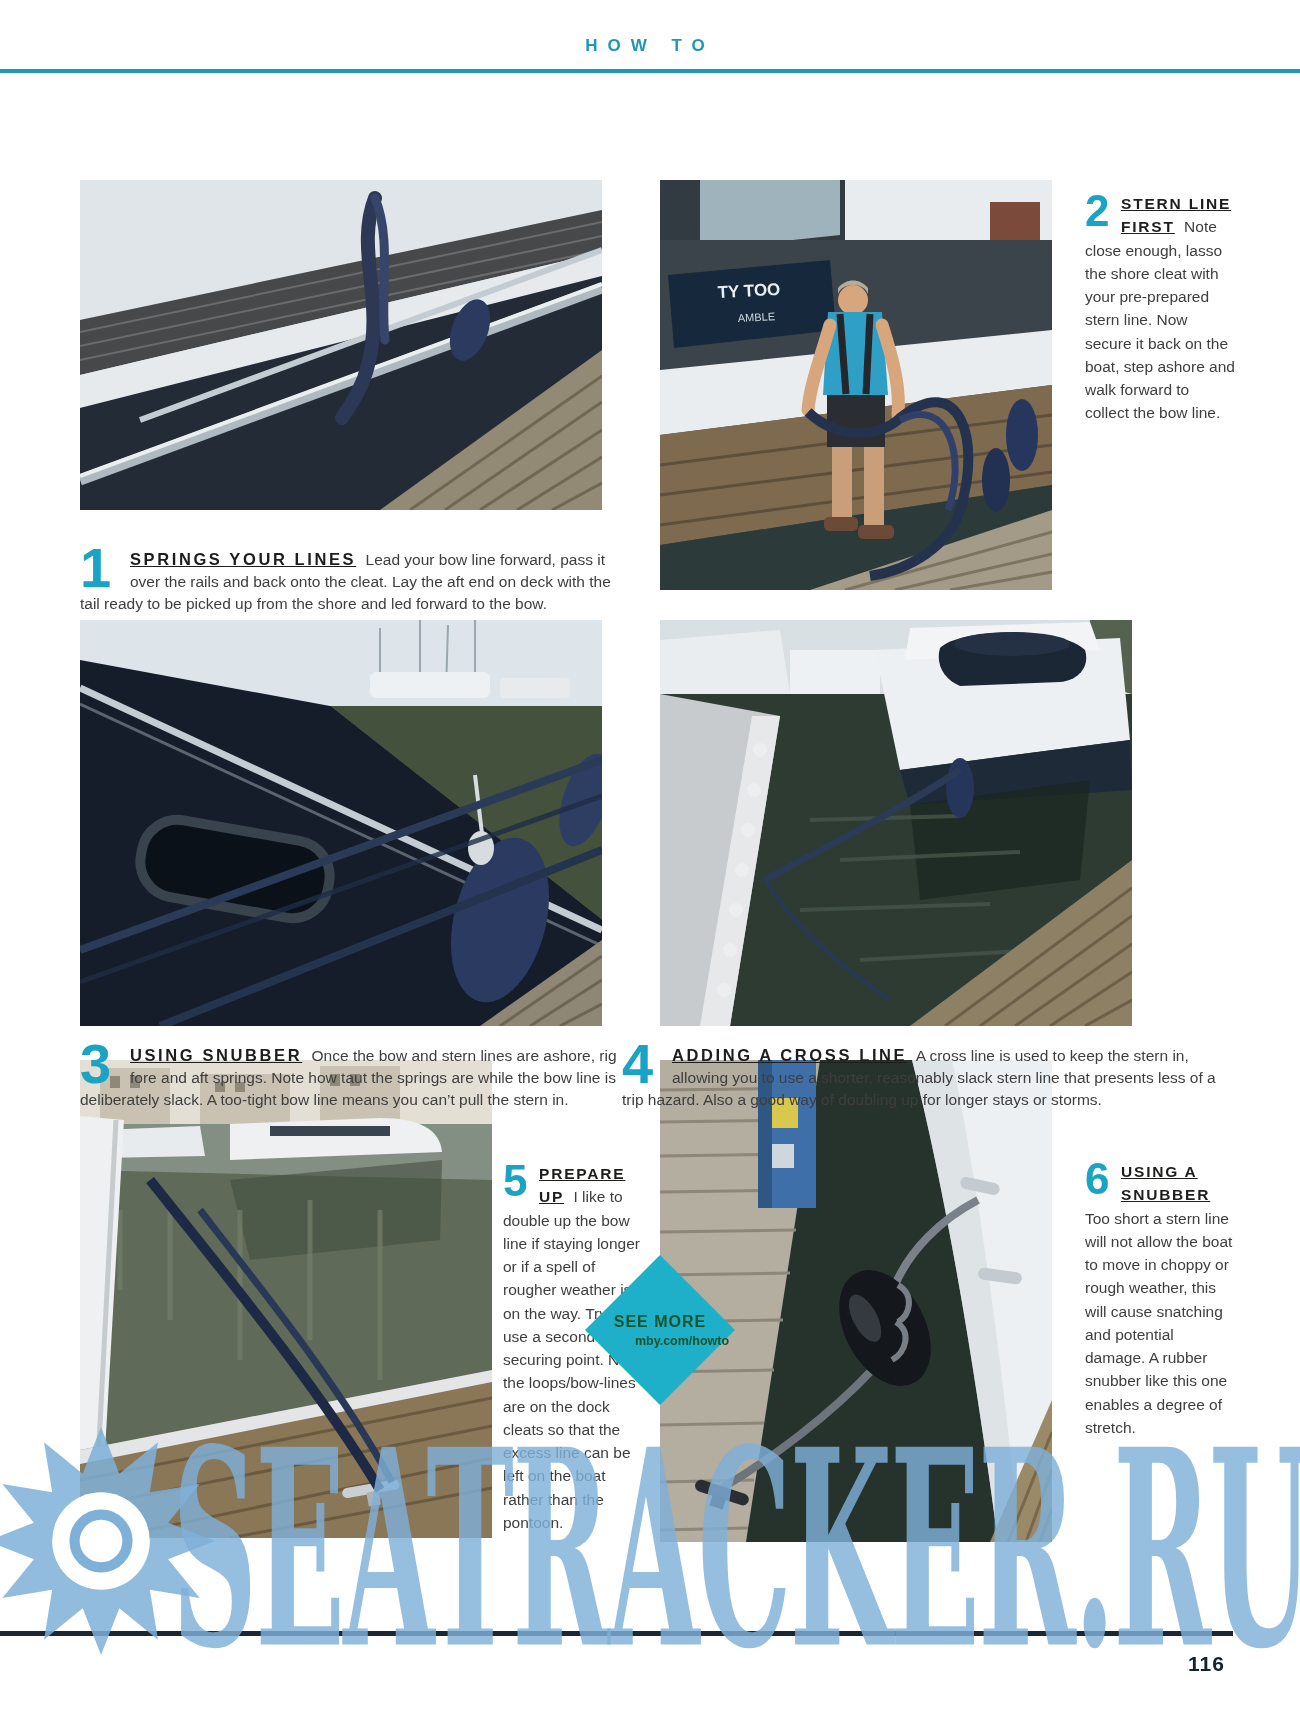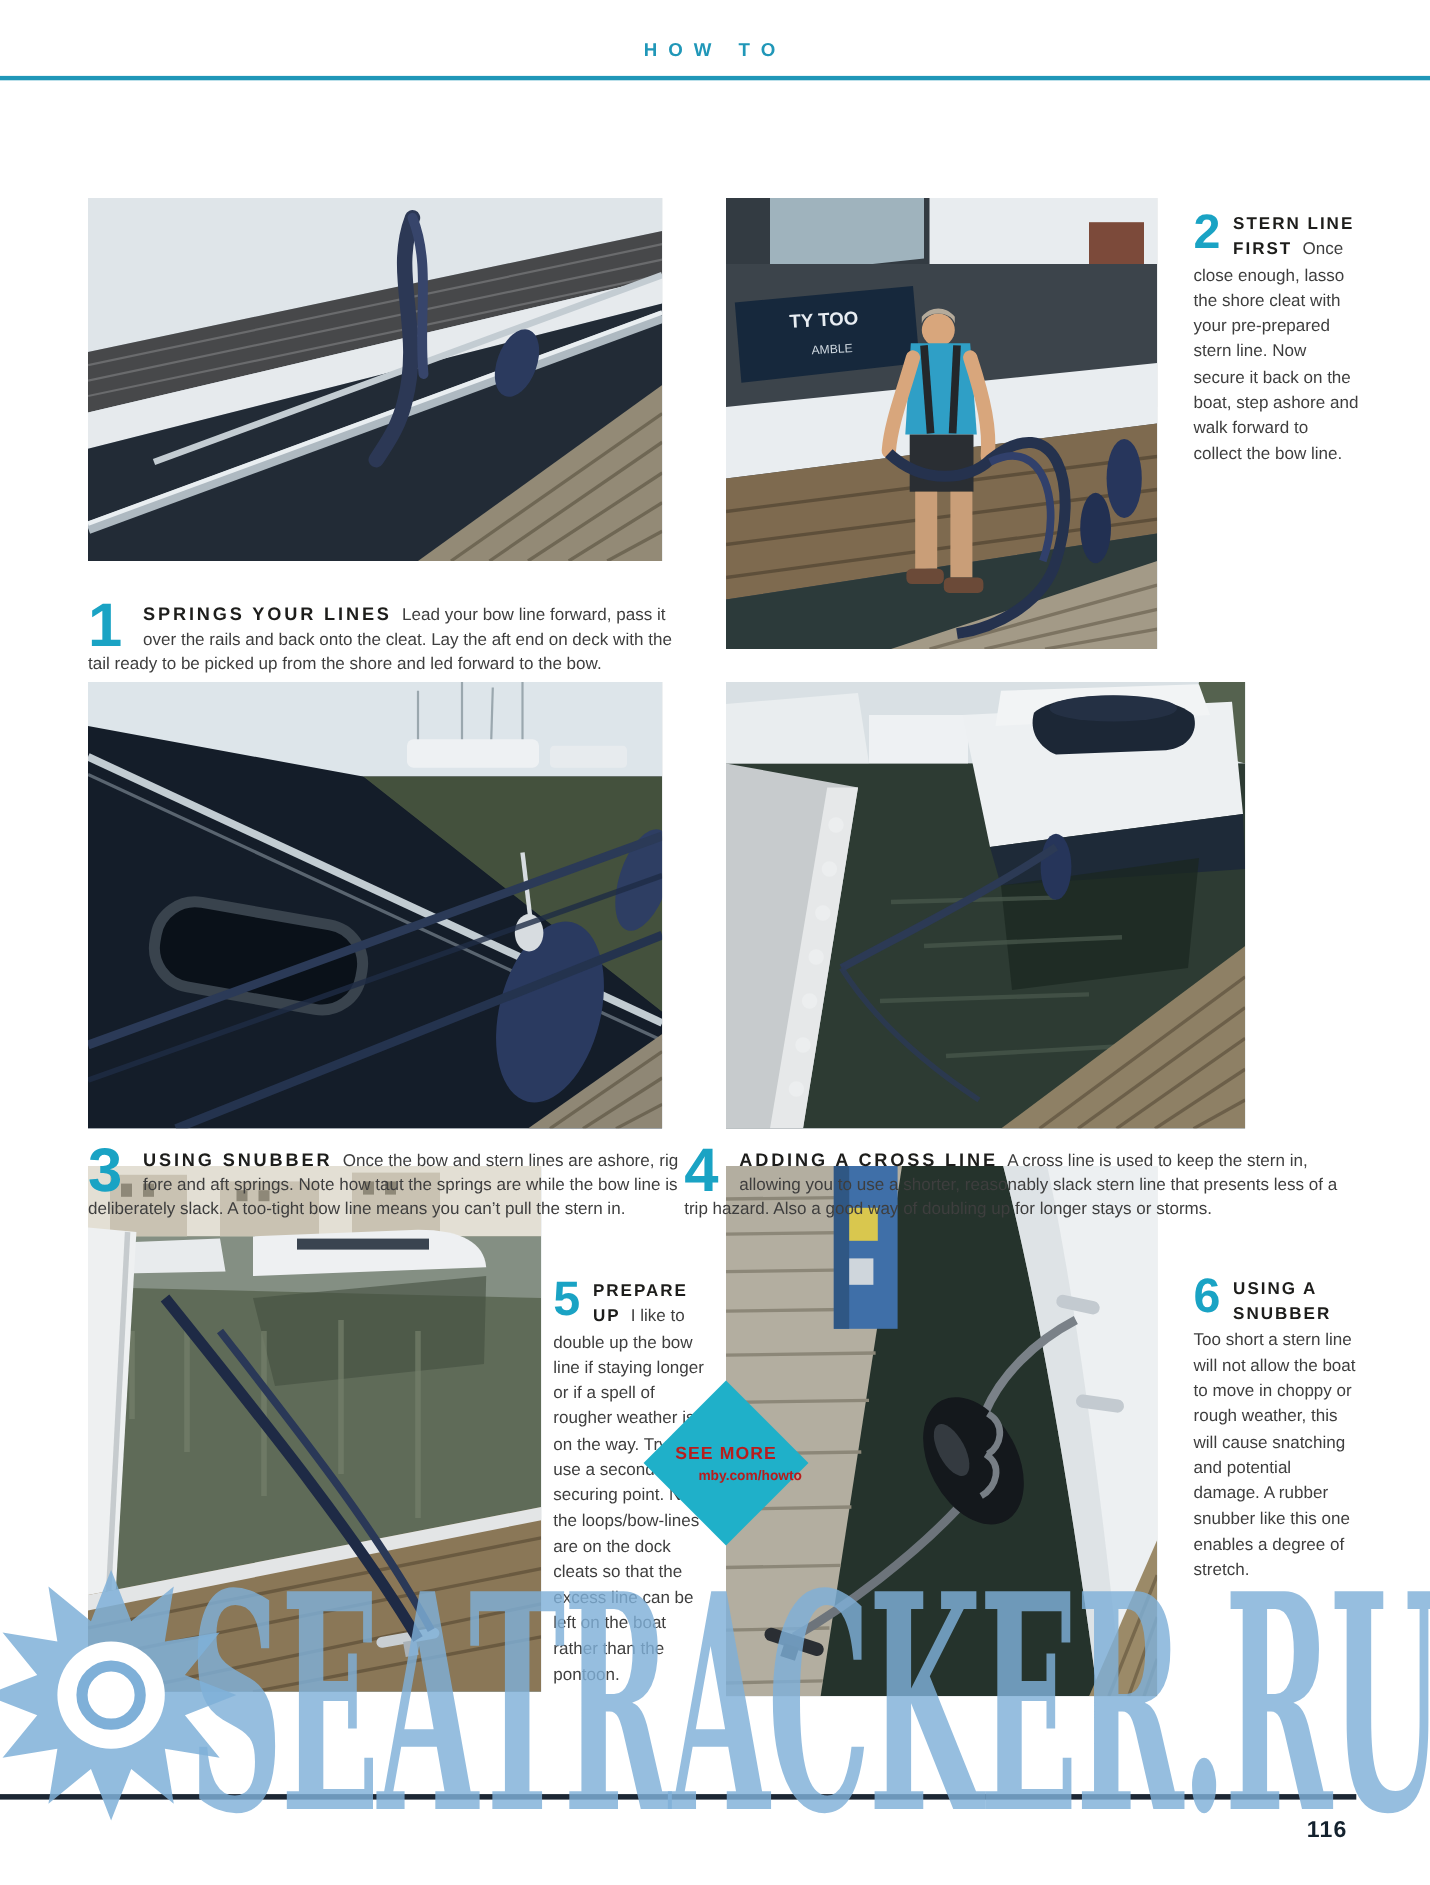--- a/index.html
+++ b/index.html
@@ -18,39 +18,39 @@
   .photo1{left:80px;top:180px;width:522px;height:330px;}
   .photo2{left:660px;top:180px;width:392px;height:410px;}
   .photo3{left:80px;top:620px;width:522px;height:406px;}
   .photo4{left:660px;top:620px;width:472px;height:406px;}
   .photo5{left:80px;top:1060px;width:412px;height:478px;}
   .photo6{left:660px;top:1060px;width:392px;height:482px;}
 
   
   .cap{position:absolute;color:#3e3e3e;z-index:3;}
   .cap .num{float:left;font-weight:bold;color:#1aa3c4;}
-  .cap .cap-head{font-weight:bold;color:#1d1d1b;margin-right:5px;}
+  .cap .cap-head{font-weight:bold;color:#1d1d1b;margin-right:5px;text-decoration:underline;}
   .cap.wide{font-size:15.5px;line-height:1.42;}
   .cap.wide .num{font-size:56px;line-height:40px;width:50px;}
   .cap.wide .cap-head{font-size:16.5px;letter-spacing:2.6px;}
   .cap.col{font-size:15.5px;line-height:1.5;}
   .cap.col .num{font-size:44px;line-height:38px;width:36px;}
   .cap.col .cap-head{font-size:15.5px;letter-spacing:1.8px;}
   .cap1{left:80px;top:548px;width:532px;}
   .cap2{left:1085px;top:192px;width:150px;}
   .cap3{left:80px;top:1044px;width:540px;}
   .cap4{left:622px;top:1044px;width:614px;}
   .cap5{left:503px;top:1162px;width:142px;}
   .cap6{left:1085px;top:1160px;width:150px;}
 
   
   .see-more{position:absolute;left:583px;top:1253px;width:154px;height:154px;z-index:6;}
   .see-more .dia{position:absolute;inset:24px;background:#1fb0c9;transform:rotate(45deg);}
   .see-more .txt{position:absolute;inset:0;display:flex;flex-direction:column;
-                 align-items:center;justify-content:center;color:#b91c1c;text-align:center;}
+                 align-items:center;justify-content:center;color:#14532d;text-align:center;}
   .see-more .t1{font-weight:bold;font-size:16px;letter-spacing:1px;}
   .see-more .t2{font-weight:bold;font-size:12.5px;margin-top:3px;padding-left:44px;}
 
   
   .watermark{position:absolute;left:0;top:1380px;width:1300px;height:300px;z-index:7;pointer-events:none;}
   .sunburst{position:absolute;left:-16px;top:1424px;width:234px;height:234px;z-index:7;pointer-events:none;}
   .rule-bottom{position:absolute;left:0;top:1631px;width:1233px;height:5px;background:#1c2734;z-index:5;}
   .page-number{position:absolute;left:1188px;top:1652px;font-size:21px;font-weight:bold;
                color:#14222e;z-index:8;letter-spacing:1px;}
 </style>
@@ -312,21 +312,21 @@
 
   <div class="cap wide cap1">
     <span class="num">1</span>
     <span class="cap-head">SPRINGS YOUR LINES</span>
     <span class="cap-body">Lead your bow line forward, pass it over the rails and back onto the cleat. Lay the aft end on deck with the tail ready to be picked up from the shore and led forward to the bow.</span>
   </div>
 
   <div class="cap col cap2">
     <span class="num">2</span>
     <span class="cap-head">STERN LINE FIRST</span>
-    <span class="cap-body">Once close enough, lasso the shore cleat with your pre-prepared stern line. Now secure it back on the boat, step ashore and walk forward to collect the bow line.</span>
+    <span class="cap-body">Note close enough, lasso the shore cleat with your pre-prepared stern line. Now secure it back on the boat, step ashore and walk forward to collect the bow line.</span>
   </div>
 
   <div class="cap wide cap3">
     <span class="num">3</span>
     <span class="cap-head">USING SNUBBER</span>
     <span class="cap-body">Once the bow and stern lines are ashore, rig fore and aft springs. Note how taut the springs are while the bow line is deliberately slack. A too-tight bow line means you can’t pull the stern in.</span>
   </div>
 
   <div class="cap wide cap4">
     <span class="num">4</span>

